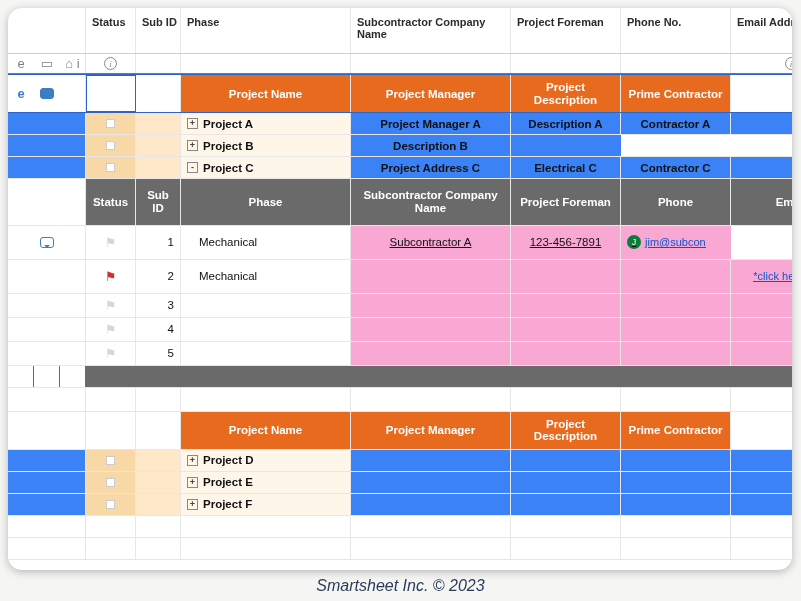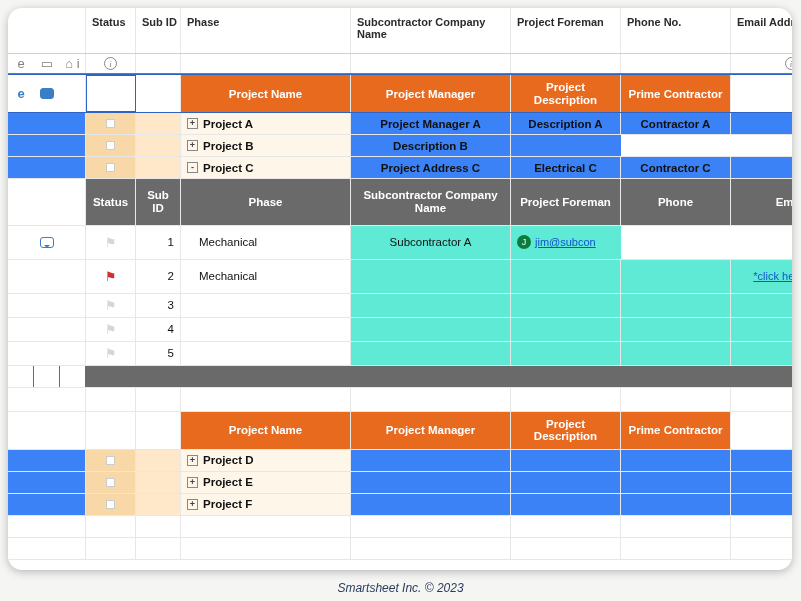--- a/index.html
+++ b/index.html
@@ -69,21 +69,21 @@
   .peach .c-status { background:#f8d8a6; }
   .peach .cell { font-weight:700; }
   .peach .cell.center { justify-content:center; }
 
   
   .grey-hdr .cell { background:#6a6a6a; color:#fff; font-weight:700; justify-content:center; padding-top:10px; padding-bottom:10px; }
   .grey-hdr .plain { background:#6a6a6a; }
 
   
   .sub .cell { background:#fff; }
-  .sub .blue { background:#5eead4; }
+  .sub .blue { background:#f9a8d4;text-decoration:underline; }
   .sub { min-height:26px; }
 
   
   .grey-spacer .cell { background:#6a6a6a; border-right:1px solid #6a6a6a; min-height:18px; }
   .grey-spacer .plain { background:#fff; }
 
   
   .flag-grey { color:#d6d6d6; font-size:13px; }
   .flag-red { color:#d13030; font-size:13px; }
   .expand-sq { display:inline-flex; width:11px; height:11px; border:1px solid #888; align-items:center; justify-content:center; font-size:9px; line-height:1; color:#444; margin-right:5px; cursor:pointer; }
@@ -92,21 +92,21 @@
   .bubble.filled { background:#3a7fc5; }
   .bubble::after { content:""; position:absolute; bottom:-4px; left:3px; width:0; height:0; border:3px solid transparent; border-top-color:inherit; }
   .bubble { color:#3a7fc5; }
   .attach { color:#808080; font-size:13px; }
 
   a.link { color:#1155cc; text-decoration:underline; font-size:11px; }
   .avatar { width:14px; height:14px; border-radius:50%; background:#0a7d3c; color:#fff; display:inline-flex; align-items:center; justify-content:center; font-size:9px; margin-right:4px; }
 
   .footer {
     position:absolute; left:0; bottom:6px; width:801px; text-align:center;
-    font-style:italic; color:#2b3b5b; font-size:12px;
+    font-style:italic; color:#2b3b5b; font-size:16px;
   }
 
   .checkbox-placeholder { width:9px; height:9px; border:1px solid #ccc; background:#fdfdfd; }
 </style>
 </head>
 <body>
 
 <div class="frame">
 
   <div class="row top-header" style="min-height:46px;">
@@ -235,20 +235,21 @@
         <div class="cell noborder center">
           <span class="bubble"></span>
         </div>
         <div class="cell"></div>
         <div class="cell center">
           <span class="flag-grey">⚑</span>
         </div>
         <div class="cell right">1</div>
         <div class="cell" style="padding-left:18px;">Mechanical</div>
         <div class="cell blue center">Subcontractor A</div>
+        <div class="cell blue center">123-456-7891</div>
         <div class="cell blue noborder" style="justify-content:flex-start;">
           <span class="avatar">J</span>
           <a href="#" class="link">jim@subcon</a>
         </div>
       </div>
       <div class="row sub" style="min-height: 34px;">
         <div class="cell noborder"></div>
         <div class="cell noborder center"></div>
         <div class="cell"></div>
         <div class="cell center">

